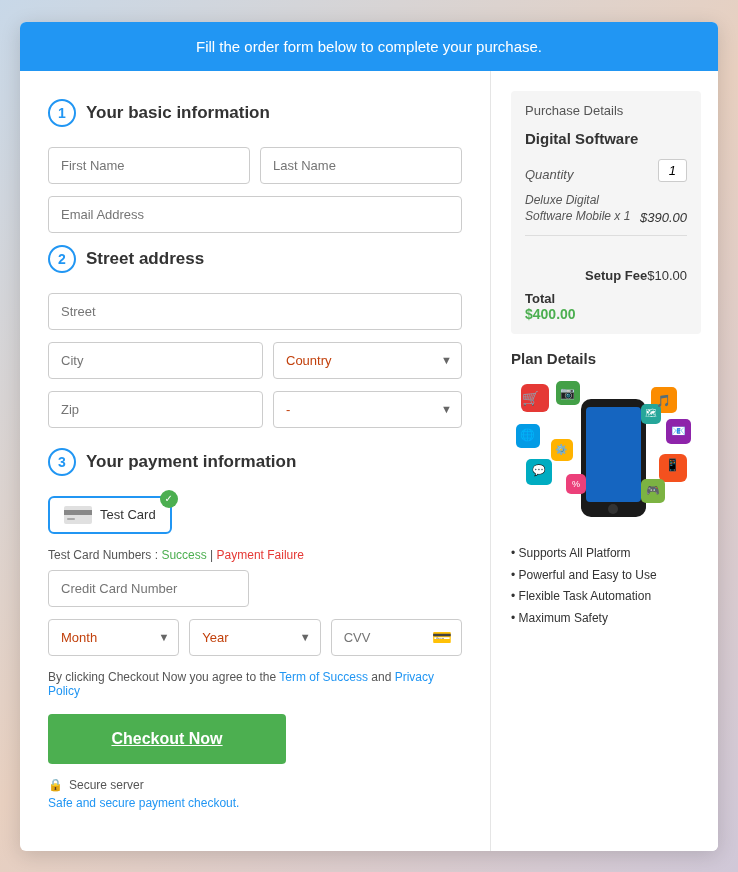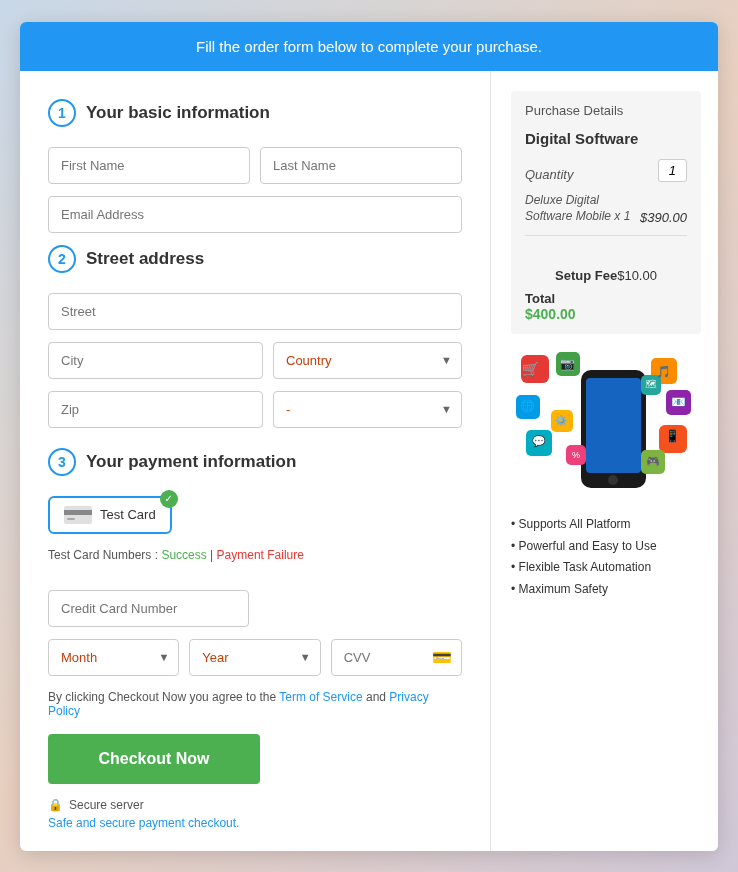--- a/index.html
+++ b/index.html
@@ -138,21 +138,21 @@
       align-items: center;
       justify-content: center;
     }
     .card-icon-svg {
       width: 28px;
       height: 18px;
     }
     .test-card-numbers {
       font-size: 12px;
       color: #555;
-      margin-bottom: 28px;
+      margin-bottom: 8px;
     }
     .test-card-numbers .link-green {
       color: #4CAF50;
       cursor: pointer;
     }
     .test-card-numbers .link-red {
       color: #e53935;
       cursor: pointer;
     }
     .cvv-row {
@@ -193,22 +193,23 @@
     }
     .checkout-btn {
       background: #4CAF50;
       color: #fff;
       border: none;
       border-radius: 4px;
       padding: 16px 32px;
       font-size: 16px;
       font-weight: bold;
       cursor: pointer;
-      width: 212px;
+      width: 238px;
       margin-bottom: 14px;
+      text-decoration: underline;
     }
     .secure-server {
       font-size: 12px;
       color: #555;
       display: flex;
       align-items: center;
       gap: 6px;
       margin-bottom: 4px;
     }
     .safe-text {
@@ -260,21 +261,21 @@
       color: #555;
       line-height: 1.4;
     }
     .divider {
       border: none;
       border-top: 1px solid #ddd;
       margin: 10px 0;
     }
     .setup-row {
       display: flex;
-      justify-content: center;
+      justify-content: flex-end;
       margin-bottom: 8px;
       margin-top: 32px;
     }
     .setup-label {
       font-size: 13px;
       font-weight: bold;
       color: #333;
     }
     .setup-value {
       font-size: 13px;
@@ -437,21 +438,21 @@
           <span class="select-arrow">▼</span>
         </div>
         <div class="cvv-wrap">
           <input type="text" placeholder="CVV" style="">
           <span class="cvv-icon">💳</span>
         </div>
       </div>
 
       <div class="terms-text">
         <span>By clicking Checkout Now you agree to the</span>
-        <a href="#">Term of Service</a>
+        <a href="#">Term of Success</a>
         <span>and</span>
         <a href="#">Privacy Policy</a>
       </div>
 
       <button class="checkout-btn">
         <span>Checkout Now</span>
       </button>
 
       <div class="secure-server">
         <span>🔒</span>
@@ -481,20 +482,21 @@
           <span class="setup-label">Setup Fee</span>
           <span class="setup-value">$10.00</span>
         </div>
 
         <div class="total-row">
           <span class="total-label">Total</span>
           <span class="total-value">$400.00</span>
         </div>
       </div>
 
+      <div class="plan-details-title">Plan Details</div>
 
       <div class="phone-illustration">
         <svg width="190" height="150" viewBox="0 0 190 150" xmlns="http://www.w3.org/2000/svg">
 
           <rect x="70" y="20" width="65" height="118" rx="10" fill="#1a1a1a"></rect>
           <rect x="75" y="28" width="55" height="95" rx="4" fill="#1565C0"></rect>
 
           <circle cx="102" cy="130" r="5" fill="#333"></circle>
 
           <rect x="10" y="5" width="28" height="28" rx="6" fill="#E53935"></rect>

